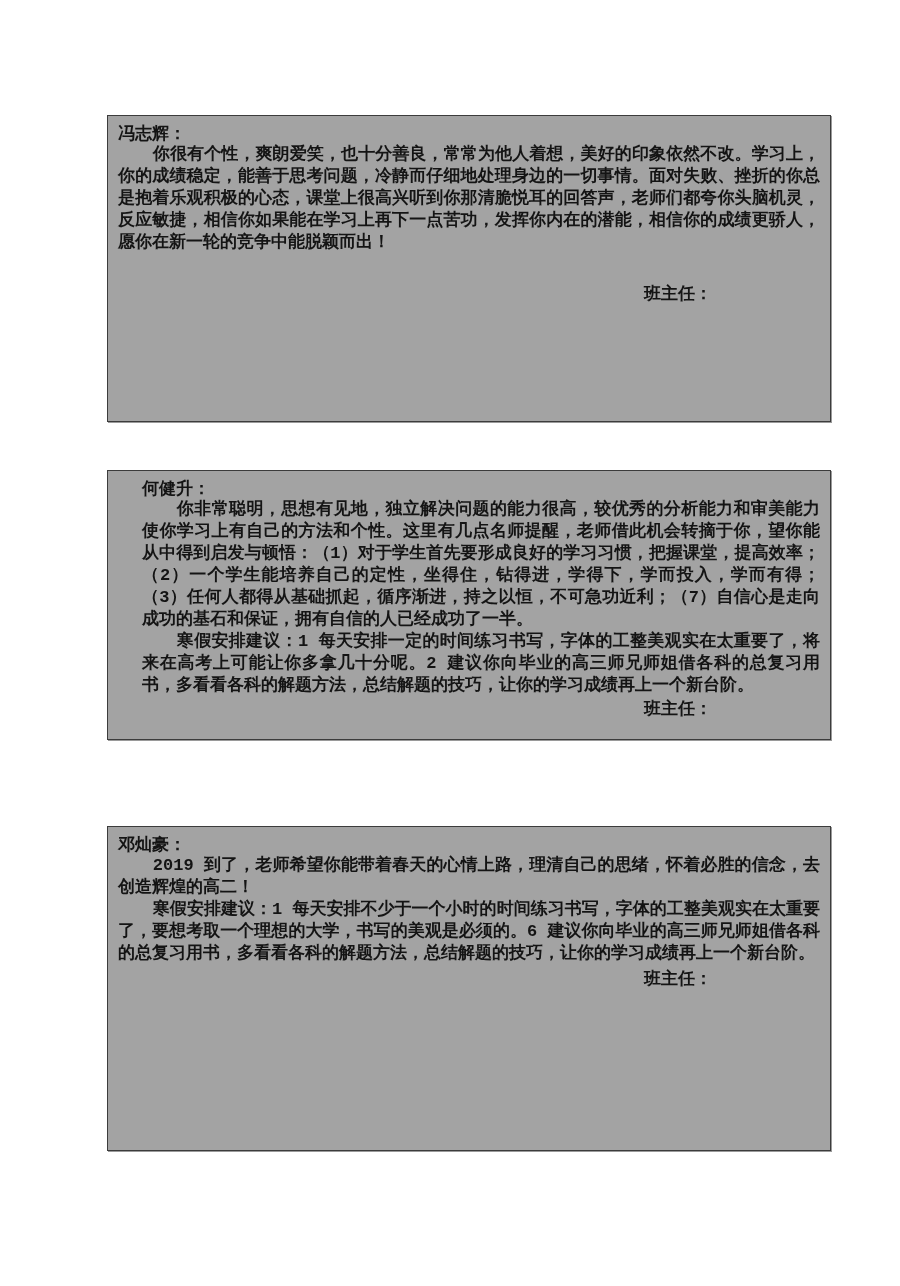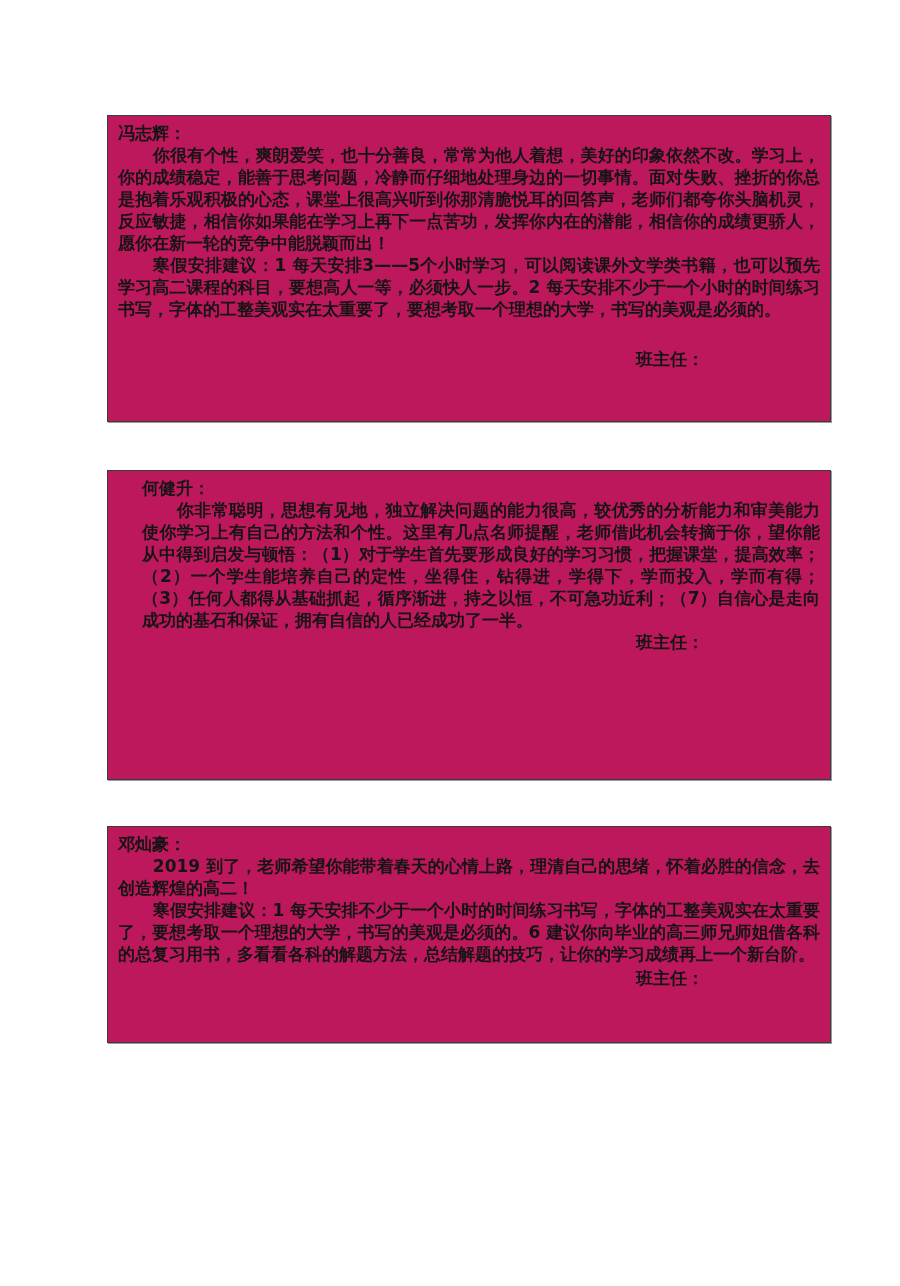--- a/index.html
+++ b/index.html
@@ -11,66 +11,67 @@
     position: relative;
     width: 900px;
     height: 1286px;
     font-family: "DejaVu Sans", "Liberation Sans", sans-serif;
   }
   .comment-box {
     position: absolute;
     left: 107px;
     width: 724px;
     box-sizing: border-box;
-    background: #be185d;
+    background: #a3a3a3;
     border: 1px solid #3c3c3c;
     box-shadow: 1px 1px 0 #9a9a9a;
     padding: 6px 10px 0 10px;
     color: #141414;
     font-size: 17px;
     line-height: 22px;
     font-weight: 600;
     overflow: hidden;
   }
   .box-1 { top: 115px; height: 307px; }
-  .box-2 { top: 470px; height: 310px; padding-left: 34px; }
-  .box-3 { top: 826px; height: 217px; }
+  .box-2 { top: 470px; height: 270px; padding-left: 34px; }
+  .box-3 { top: 826px; height: 325px; }
   .student-name {
     margin: 0;
     text-align: left;
   }
   .para {
     margin: 0;
     text-indent: 2.05em;
     text-align: justify;
     word-break: break-all;
+    font-family: Liberation Mono, monospace;
   }
   .signature {
-    margin: 8px;
+    margin: 0;
     text-align: right;
     padding-right: 108px;
   }
   .sig-gap-large { margin-top: 28px; }
   .sig-gap-none  { margin-top: 0; }
   .sig-gap-small { margin-top: 2px; }
   b.year { font-weight: 800; }
 </style>
 </head>
 <body>
 
 <div class="comment-box box-1">
   <p class="student-name">冯志辉：</p>
   <p class="para">你很有个性，爽朗爱笑，也十分善良，常常为他人着想，美好的印象依然不改。学习上，你的成绩稳定，能善于思考问题，冷静而仔细地处理身边的一切事情。面对失败、挫折的你总是抱着乐观积极的心态，课堂上很高兴听到你那清脆悦耳的回答声，老师们都夸你头脑机灵，反应敏捷，相信你如果能在学习上再下一点苦功，发挥你内在的潜能，相信你的成绩更骄人，愿你在新一轮的竞争中能脱颖而出！</p>
-  <p class="para">寒假安排建议：1 每天安排3——5个小时学习，可以阅读课外文学类书籍，也可以预先学习高二课程的科目，要想高人一等，必须快人一步。2 每天安排不少于一个小时的时间练习书写，字体的工整美观实在太重要了，要想考取一个理想的大学，书写的美观是必须的。</p>
   <p class="signature sig-gap-large">班主任：</p>
 </div>
 
 <div class="comment-box box-2">
   <p class="student-name">何健升：</p>
   <p class="para">你非常聪明，思想有见地，独立解决问题的能力很高，较优秀的分析能力和审美能力使你学习上有自己的方法和个性。这里有几点名师提醒，老师借此机会转摘于你，望你能从中得到启发与顿悟：（1）对于学生首先要形成良好的学习习惯，把握课堂，提高效率；（2）一个学生能培养自己的定性，坐得住，钻得进，学得下，学而投入，学而有得；（3）任何人都得从基础抓起，循序渐进，持之以恒，不可急功近利；（7）自信心是走向成功的基石和保证，拥有自信的人已经成功了一半。</p>
+  <p class="para">寒假安排建议：1 每天安排一定的时间练习书写，字体的工整美观实在太重要了，将来在高考上可能让你多拿几十分呢。2 建议你向毕业的高三师兄师姐借各科的总复习用书，多看看各科的解题方法，总结解题的技巧，让你的学习成绩再上一个新台阶。</p>
   <p class="signature sig-gap-none">班主任：</p>
 </div>
 
 <div class="comment-box box-3">
   <p class="student-name">邓灿豪：</p>
   <p class="para"><b class="year">2019</b><span> 到了，老师希望你能带着春天的心情上路，理清自己的思绪，怀着必胜的信念，去创造辉煌的高二！</span></p>
   <p class="para">寒假安排建议：1 每天安排不少于一个小时的时间练习书写，字体的工整美观实在太重要了，要想考取一个理想的大学，书写的美观是必须的。6 建议你向毕业的高三师兄师姐借各科的总复习用书，多看看各科的解题方法，总结解题的技巧，让你的学习成绩再上一个新台阶。</p>
   <p class="signature sig-gap-small">班主任：</p>
 </div>
 

